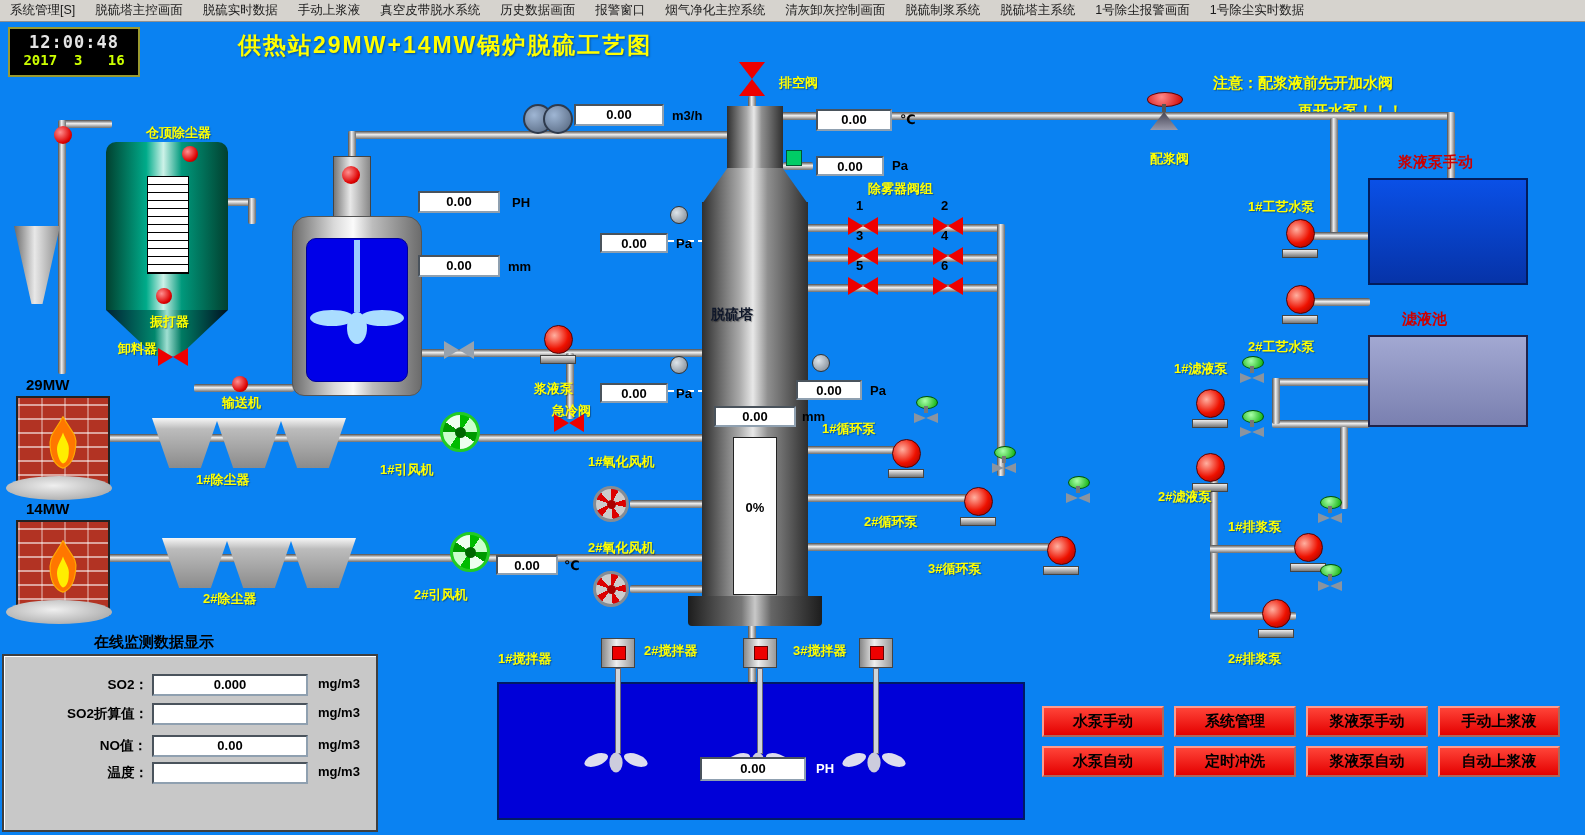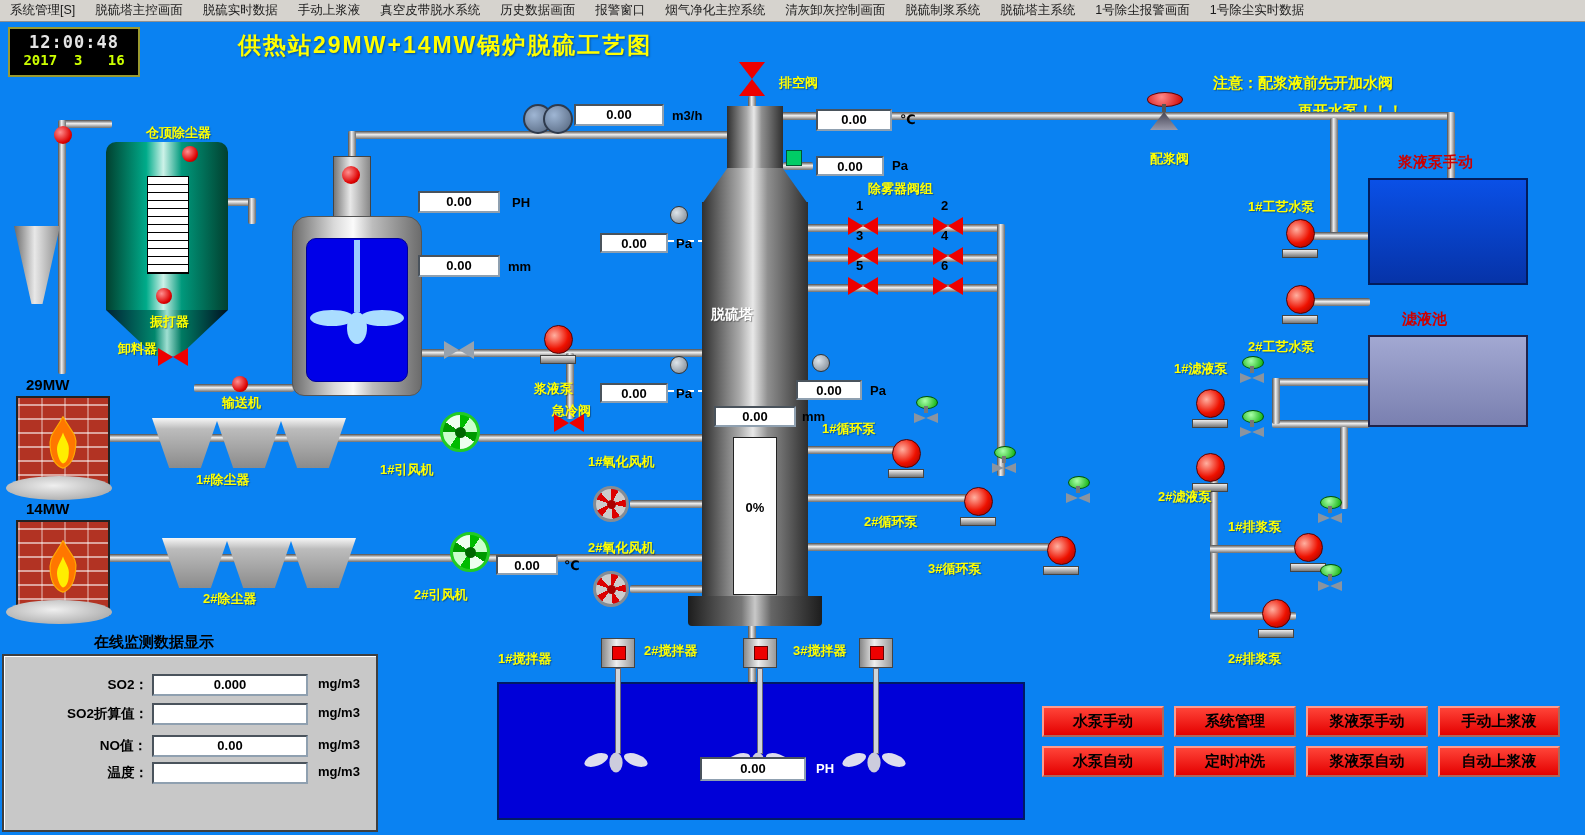--- a/index.html
+++ b/index.html
@@ -4,21 +4,21 @@
 <style>
   html,body{margin:0;padding:0}
   body{width:1585px;height:835px;overflow:hidden;font-family:"Liberation Sans","DejaVu Sans",sans-serif;background:#0a82f2;position:relative}
   
   .menubar{position:absolute;left:0;top:0;width:1585px;height:22px;background:#d6d3ce;border-bottom:1px solid #8f8f8f;display:flex;align-items:center;gap:20px;padding:0 10px;box-sizing:border-box;font-size:12.5px;color:#1a1a1a}
   .menubar span{cursor:pointer;white-space:nowrap}
   
   .lbl{position:absolute;color:#ffff00;font-weight:bold;font-size:13px;white-space:nowrap;text-shadow:1px 1px 1px rgba(0,0,0,.35)}
   .lbl.black{color:#000;text-shadow:none}
   .lbl.red{color:#cc0000;text-shadow:none}
-  .lbl.white{color:#ffffff}
+  .lbl.white{color:#0f172a}
   .title{position:absolute;left:238px;top:30px;font-size:23px;font-weight:bold;color:#ffff00;letter-spacing:2px;text-shadow:1px 1px 2px rgba(0,0,0,.4)}
   
   .clock{position:absolute;left:8px;top:27px;width:132px;height:50px;background:#000;border:2px solid #9a9a30;box-sizing:border-box}
   .clock .time{color:#e5e5e5;font:bold 17px "DejaVu Sans Mono",monospace;text-align:center;margin-top:3px;letter-spacing:1px}
   .clock .date{color:#ccff00;font:bold 14px "DejaVu Sans Mono",monospace;text-align:center;white-space:pre}
   
   .ph{position:absolute;display:block;height:8px;background:linear-gradient(180deg,#4d4d4d,#efefef 45%,#6f6f6f);border-radius:2px}
   .pv{position:absolute;display:block;width:8px;background:linear-gradient(90deg,#4d4d4d,#efefef 45%,#6f6f6f);border-radius:2px}
   .pd{position:absolute;display:block;height:0;border-top:2px dashed #fff}
   

